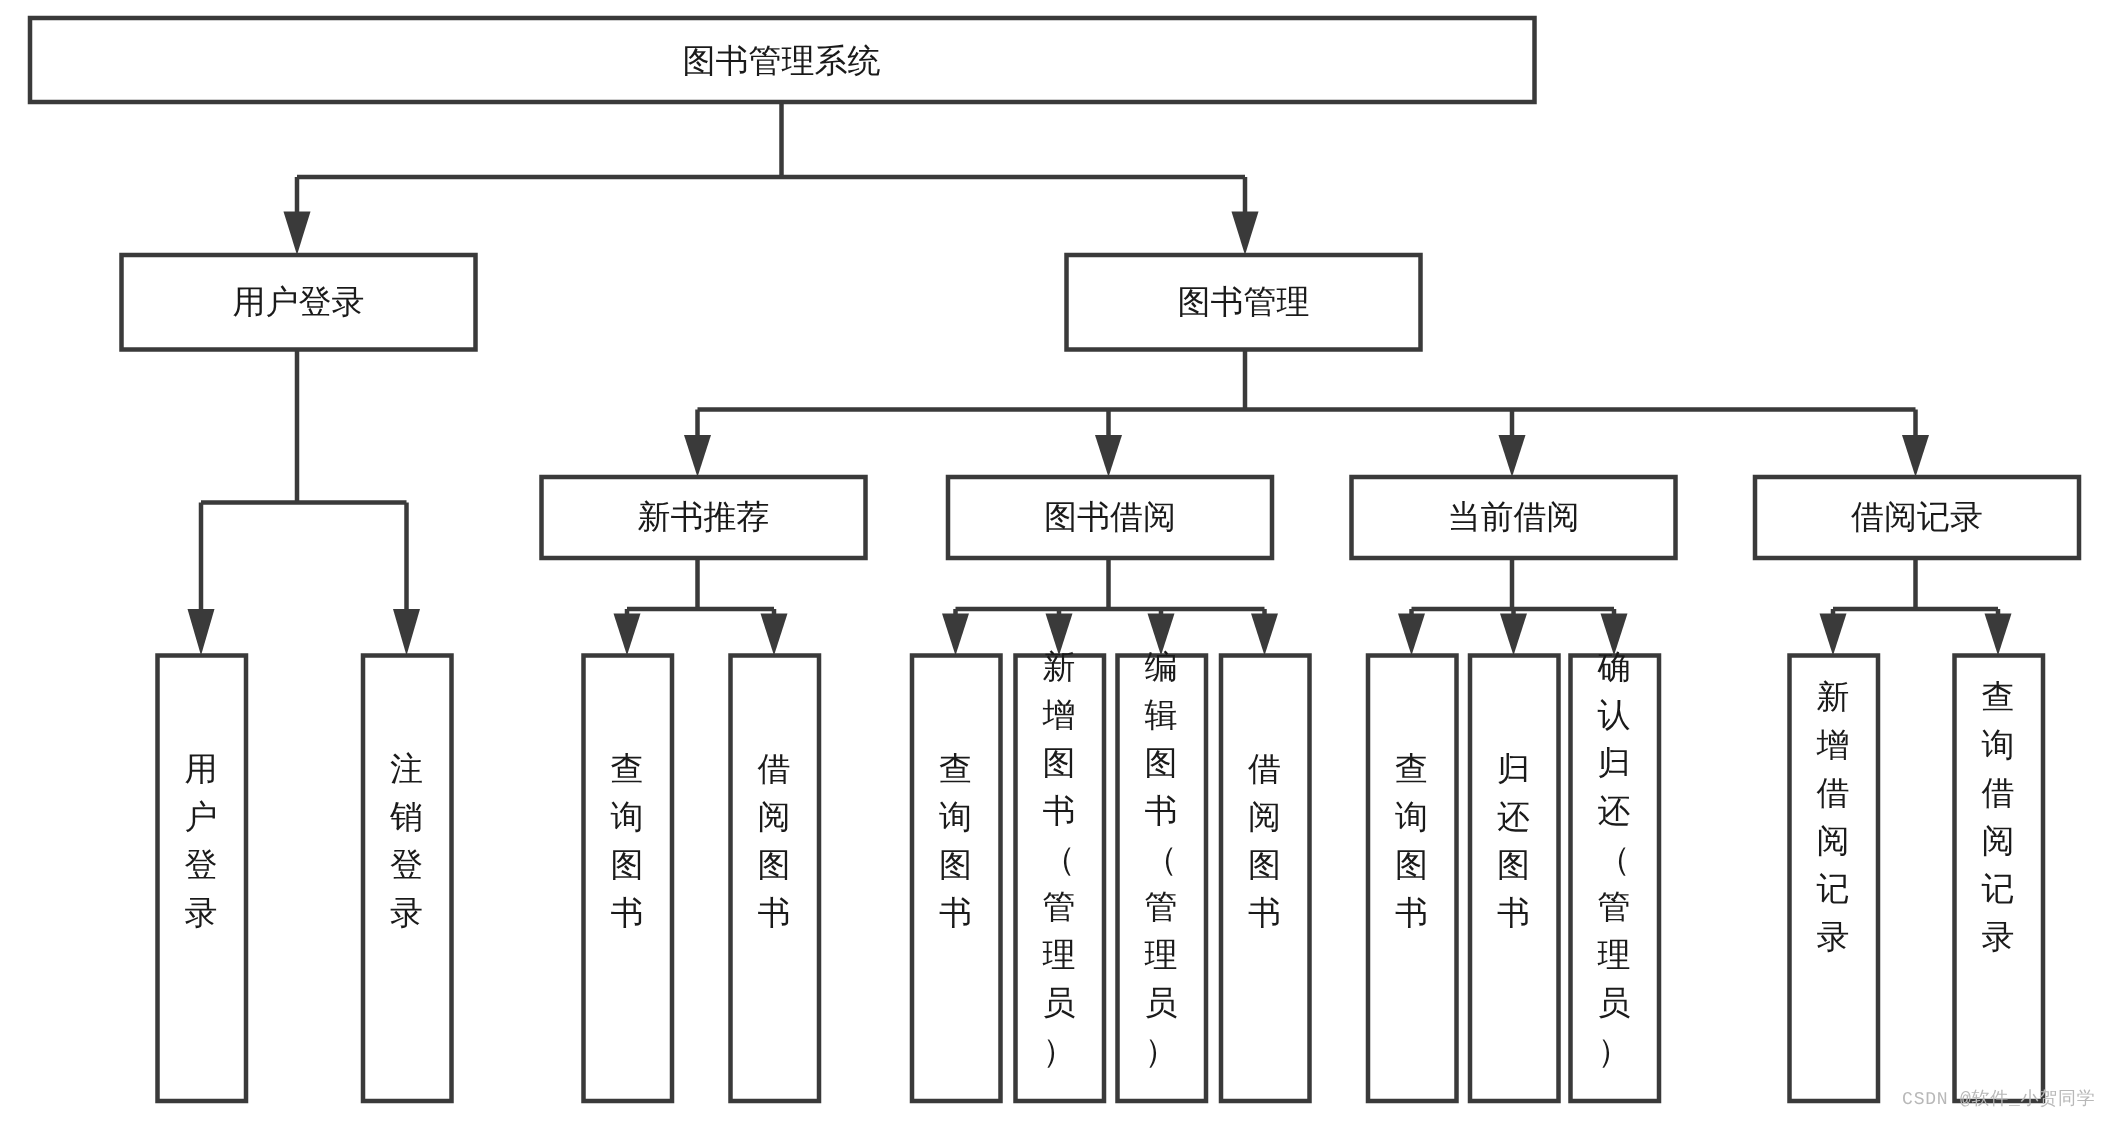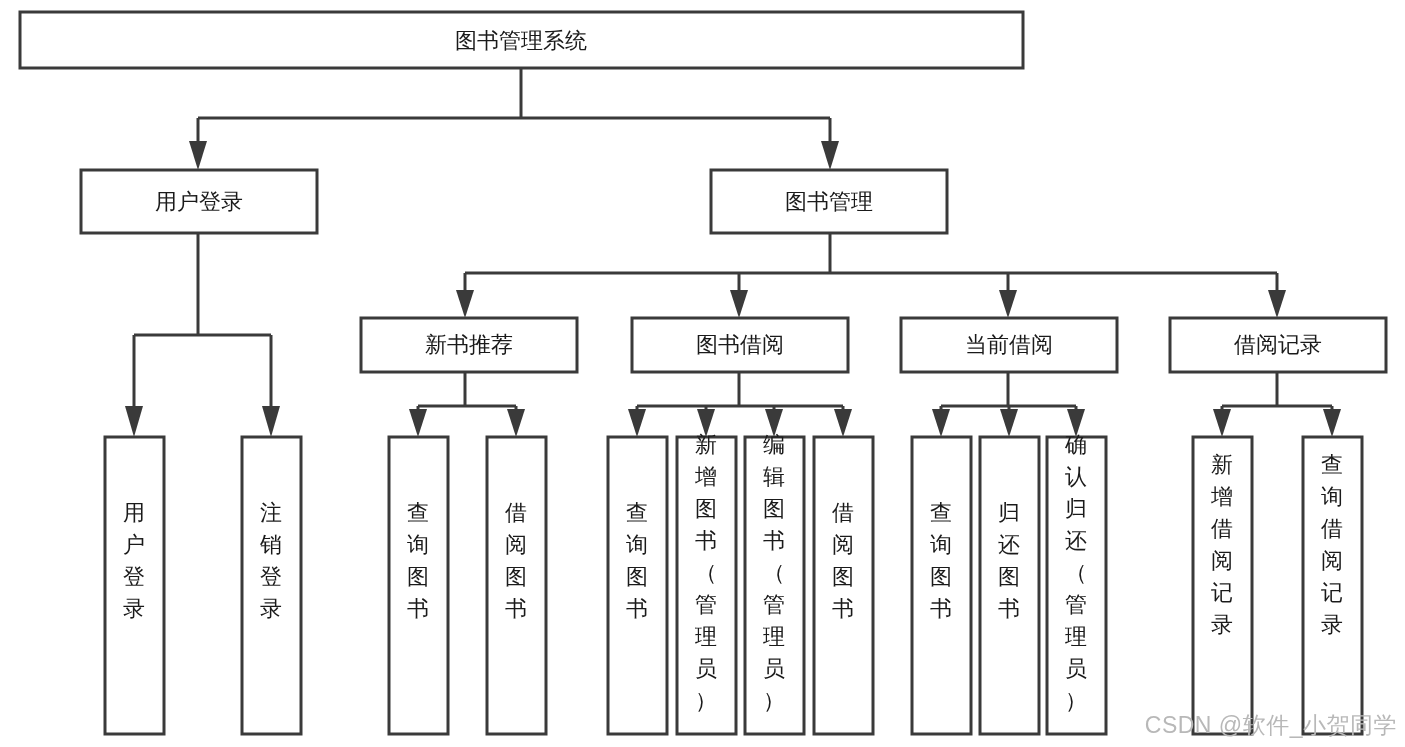--- a/index.html
+++ b/index.html
@@ -45,22 +45,22 @@
   .node-label-v {
     fill: #1a1a1a;
     font-family: "Liberation Sans", "DejaVu Sans", sans-serif;
     font-size: 22px;
     text-anchor: middle;
   }
   .watermark {
     position: absolute;
     right: 8px;
     bottom: 6px;
-    font-family: Liberation Sans, sans-serif;
-    font-size: 23px;
+    font-family: Liberation Mono, monospace;
+    font-size: 12px;
     color: #b8b8b8;
     white-space: nowrap;
     letter-spacing: 0.5px;
     margin-top: 24px;
   }
 </style>
 </head>
 <body>
 
 <svg id="diagram" viewBox="0 0 1405 747" xmlns="http://www.w3.org/2000/svg">

